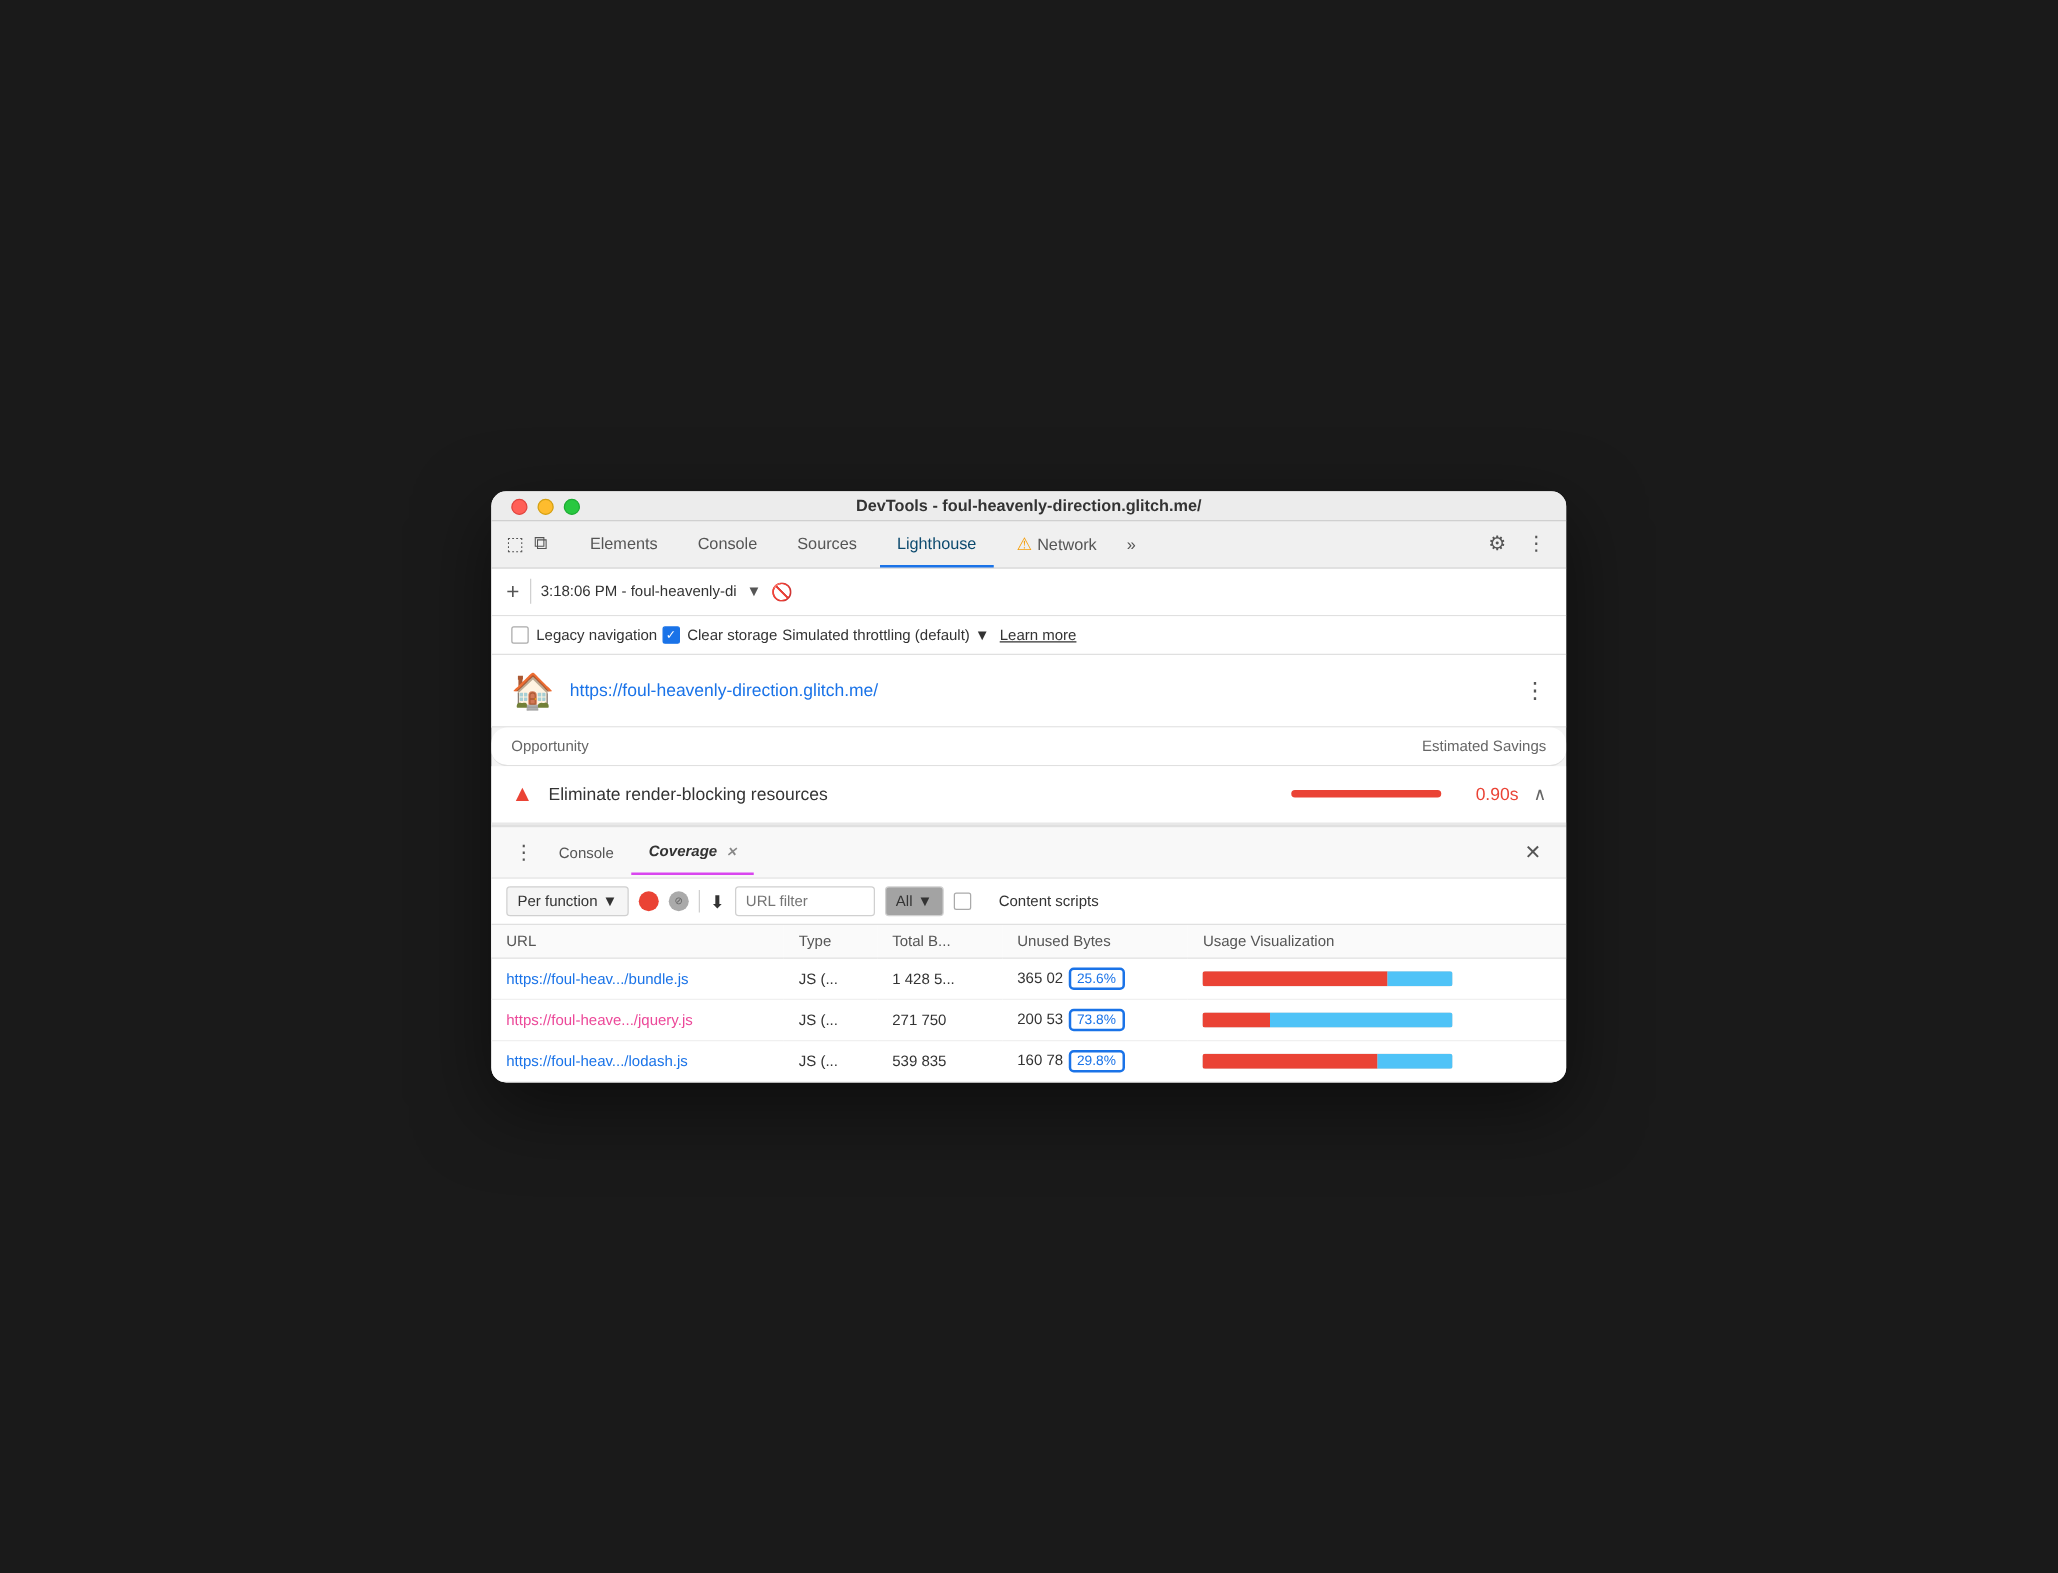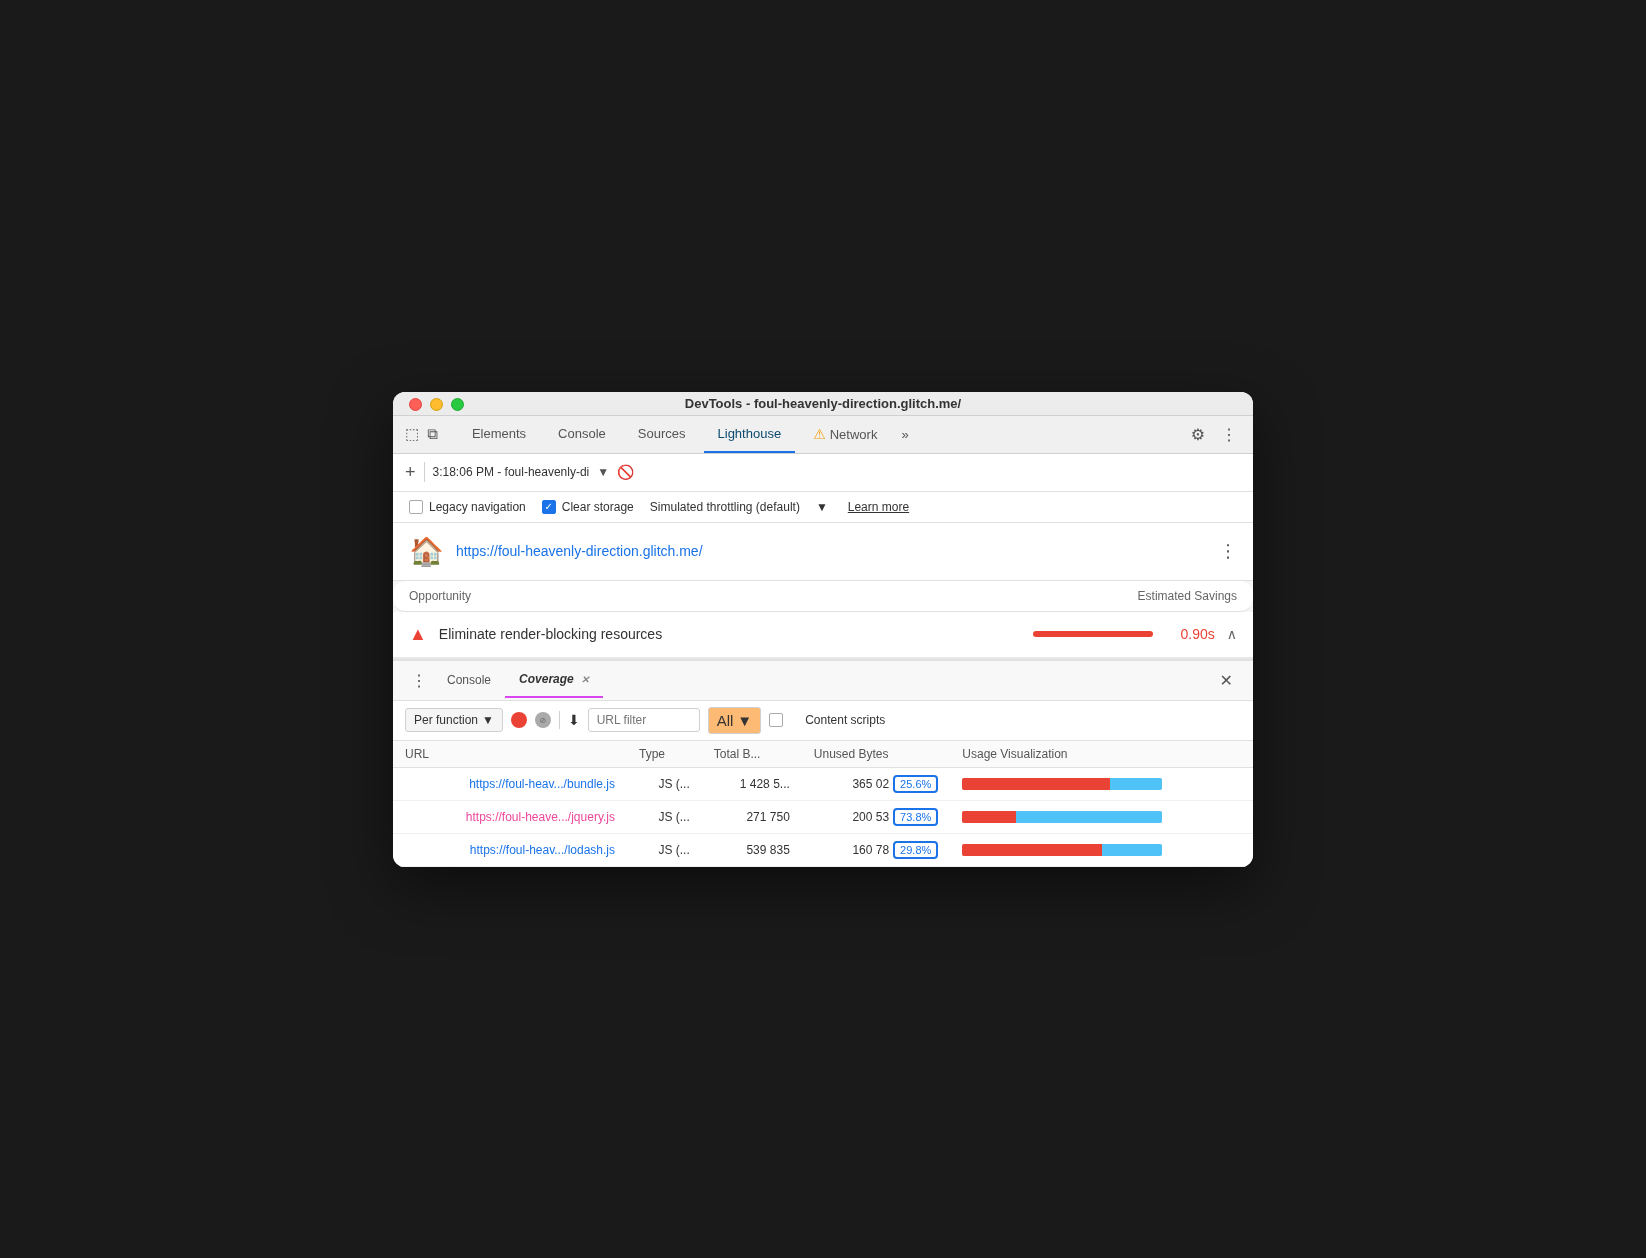--- a/index.html
+++ b/index.html
@@ -140,21 +140,21 @@
       font-size: 14px;
     }
 
     
     .options-bar {
       background: white;
       display: flex;
       align-items: center;
       padding: 8px 16px;
       border-bottom: 1px solid #e0e0e0;
-      gap: 16px;
+      gap: 4px;
       font-size: 12px;
       color: #333;
     }
     .checkbox-item {
       display: flex;
       align-items: center;
       gap: 6px;
     }
     .checkbox-box {
       width: 14px;
@@ -360,26 +360,26 @@
       padding: 4px 8px;
       font-size: 12px;
       color: #999;
       width: 112px;
       outline: none;
     }
     .filter-select {
       display: flex;
       align-items: center;
       gap: 4px;
-      font-size: 15px;
+      font-size: 12px;
       color: #333;
       padding: 4px 8px;
       border: 1px solid #d0d0d0;
       border-radius: 3px;
-      background: #fdba74;
+      background: #a3a3a3;
       cursor: pointer;
     }
     .content-scripts-check {
       display: flex;
       align-items: center;
       gap: 22px;
       font-size: 12px;
       color: #333;
     }
 
@@ -394,21 +394,20 @@
       padding: 6px 12px;
       color: #555;
       font-weight: 500;
       border-bottom: 1px solid #e0e0e0;
       background: #fafafa;
     }
     .coverage-table td {
       padding: 7px 12px;
       border-bottom: 1px solid #f0f0f0;
       color: #333;
-      text-align: right;
     }
 
     .percent-badge {
       display: inline-block;
       padding: 1px 5px;
       border-radius: 4px;
       font-size: 11px;
       font-weight: 500;
       color: #1a73e8;
       border: 2px solid #1a73e8;

